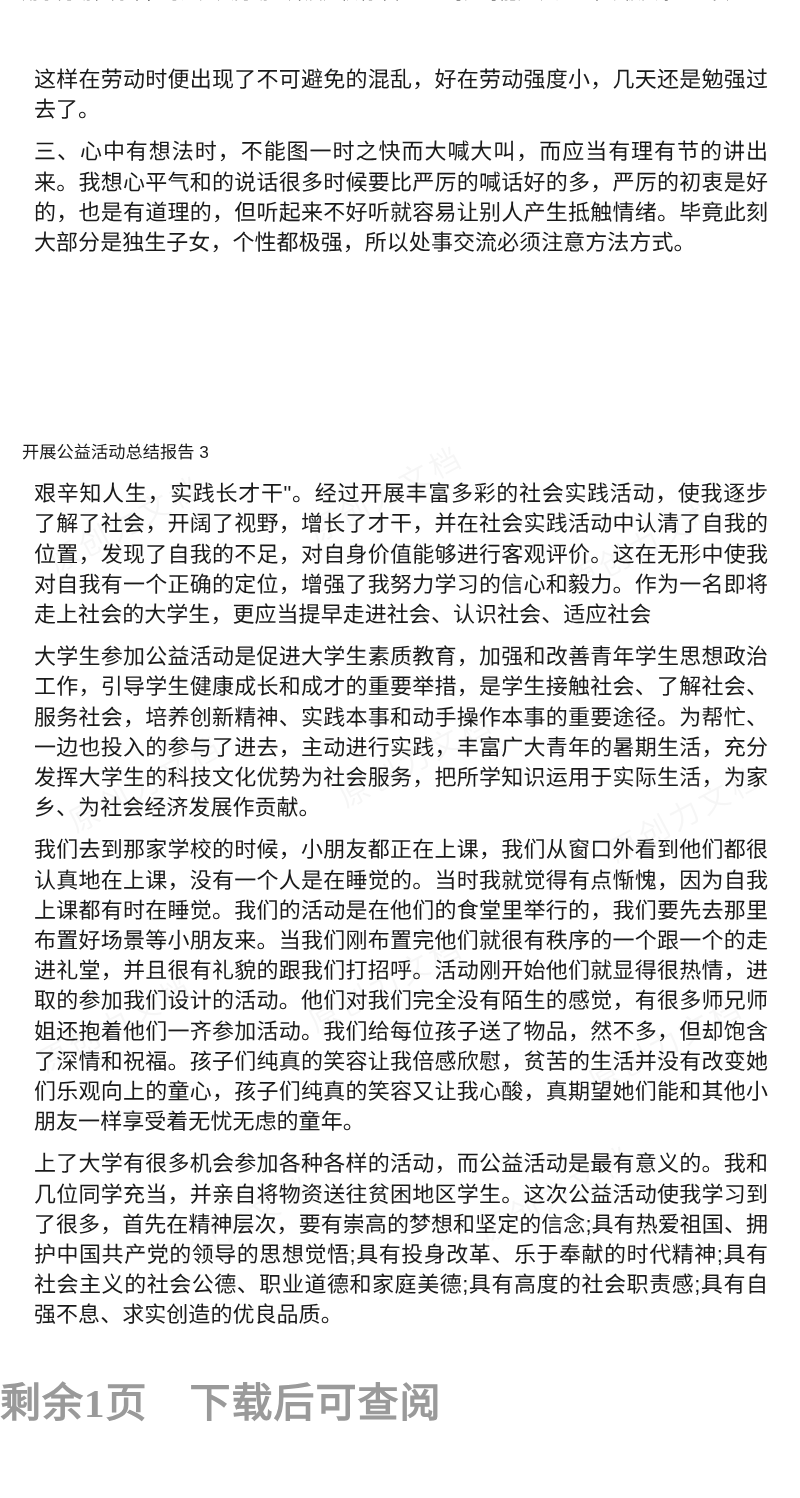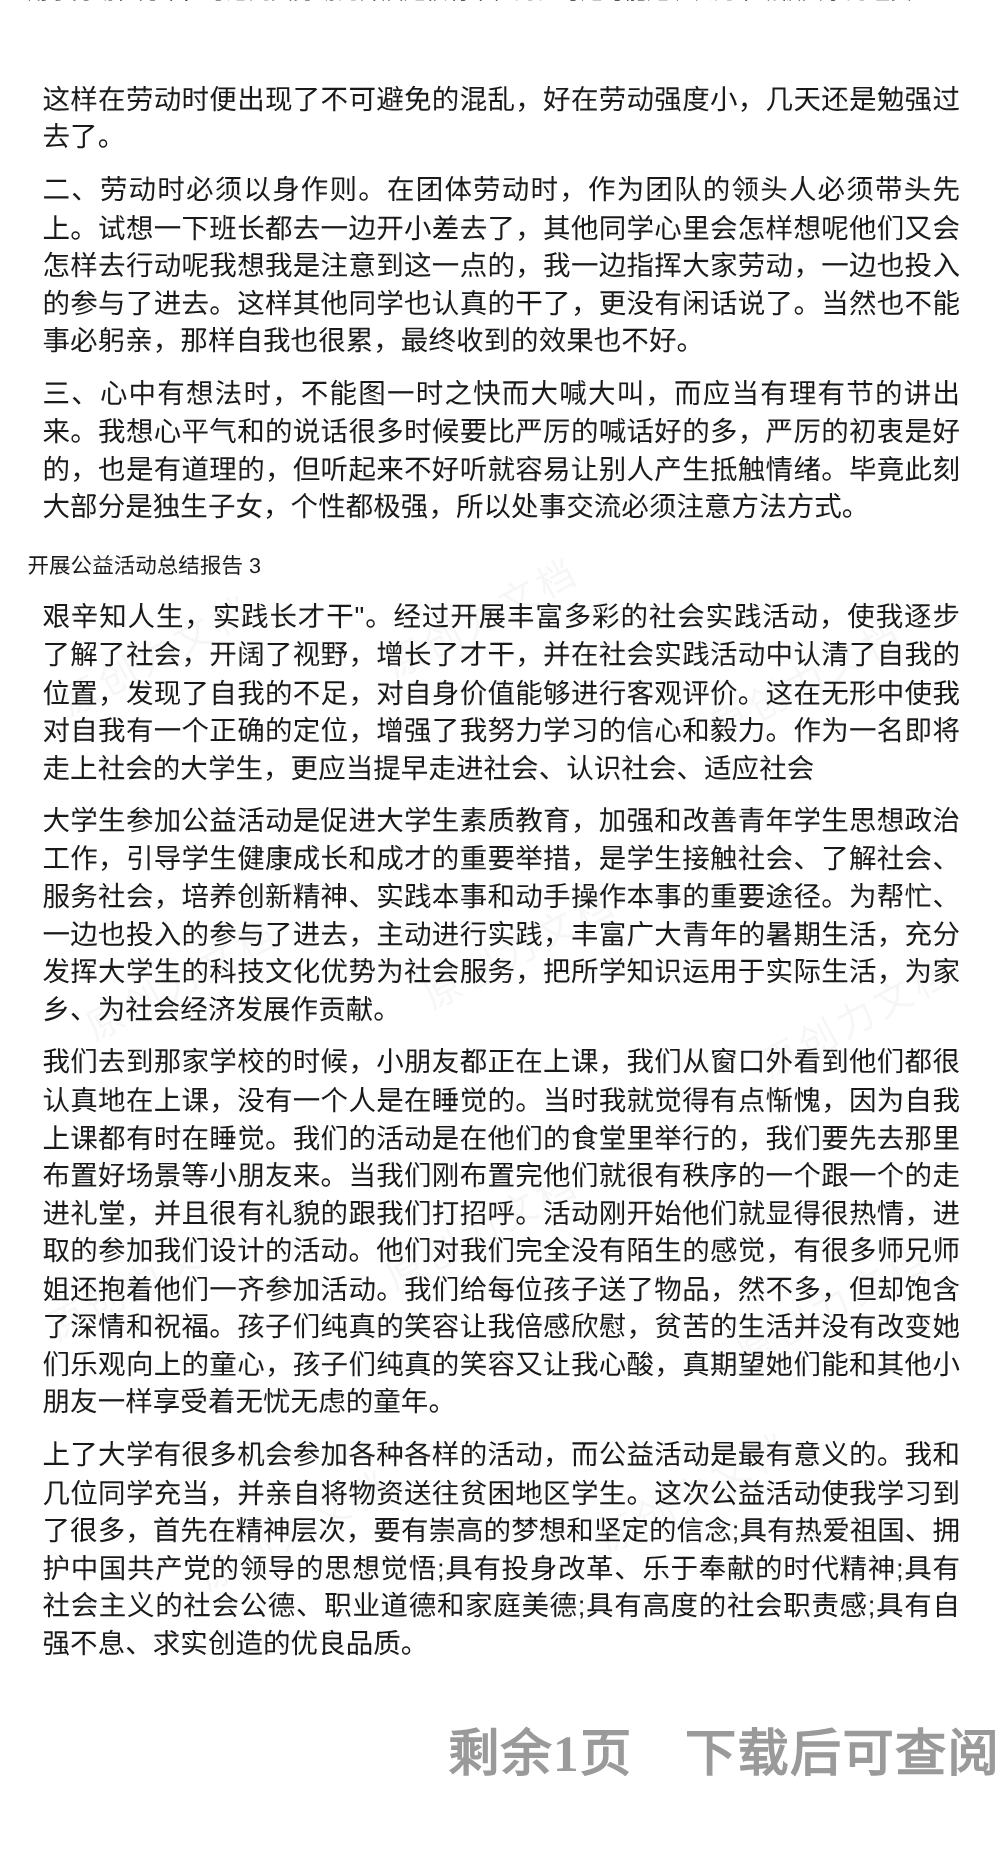--- a/index.html
+++ b/index.html
@@ -96,21 +96,21 @@
 
   #block-one { position: absolute; left: 0; top: 53px; width: 800px; }
   #block-two { position: absolute; left: 0; top: 437px; width: 800px; }
 
   
   #paywall-notice {
     position: absolute;
     left: 0;
     top: 1377px;
     width: 800px;
-    text-align: right;
+    text-align: left;
     z-index: 4;
   }
   #paywall-label {
     display: inline-block;
     font-family: "Liberation Serif", "DejaVu Serif", serif;
     font-weight: bold;
     font-size: 41px;
     line-height: 52px;
     color: #9a9a9a;
     letter-spacing: 1px;
@@ -135,21 +135,20 @@
     <div class="wm" style="left:150px; top:1200px;">原创力文档</div>
     <div class="wm" style="left:470px; top:1170px;">原创力文档</div>
   </div>
 
   <div id="doc-body">
 
     <div id="clipped-top-line">用于劳动任务中，与这几天劳动的开展是很有帮忙的。可是可能是班长的干劲被其余的组员</div>
 
     <div id="block-one">
       <p class="para">这样在劳动时便出现了不可避免的混乱，好在劳动强度小，几天还是勉强过去了。</p>
-      <p class="para">二、劳动时必须以身作则。在团体劳动时，作为团队的领头人必须带头先上。试想一下班长都去一边开小差去了，其他同学心里会怎样想呢他们又会怎样去行动呢我想我是注意到这一点的，我一边指挥大家劳动，一边也投入的参与了进去。这样其他同学也认真的干了，更没有闲话说了。当然也不能事必躬亲，那样自我也很累，最终收到的效果也不好。</p>
       <p class="para">三、心中有想法时，不能图一时之快而大喊大叫，而应当有理有节的讲出来。我想心平气和的说话很多时候要比严厉的喊话好的多，严厉的初衷是好的，也是有道理的，但听起来不好听就容易让别人产生抵触情绪。毕竟此刻大部分是独生子女，个性都极强，所以处事交流必须注意方法方式。</p>
     </div>
 
     <div id="block-two">
       <p class="heading">开展公益活动总结报告 3</p>
       <p class="para">艰辛知人生，实践长才干"。经过开展丰富多彩的社会实践活动，使我逐步了解了社会，开阔了视野，增长了才干，并在社会实践活动中认清了自我的位置，发现了自我的不足，对自身价值能够进行客观评价。这在无形中使我对自我有一个正确的定位，增强了我努力学习的信心和毅力。作为一名即将走上社会的大学生，更应当提早走进社会、认识社会、适应社会</p>
       <p class="para">大学生参加公益活动是促进大学生素质教育，加强和改善青年学生思想政治工作，引导学生健康成长和成才的重要举措，是学生接触社会、了解社会、服务社会，培养创新精神、实践本事和动手操作本事的重要途径。为帮忙、一边也投入的参与了进去，主动进行实践，丰富广大青年的暑期生活，充分发挥大学生的科技文化优势为社会服务，把所学知识运用于实际生活，为家乡、为社会经济发展作贡献。</p>
       <p class="para">我们去到那家学校的时候，小朋友都正在上课，我们从窗口外看到他们都很认真地在上课，没有一个人是在睡觉的。当时我就觉得有点惭愧，因为自我上课都有时在睡觉。我们的活动是在他们的食堂里举行的，我们要先去那里布置好场景等小朋友来。当我们刚布置完他们就很有秩序的一个跟一个的走进礼堂，并且很有礼貌的跟我们打招呼。活动刚开始他们就显得很热情，进取的参加我们设计的活动。他们对我们完全没有陌生的感觉，有很多师兄师姐还抱着他们一齐参加活动。我们给每位孩子送了物品，然不多，但却饱含了深情和祝福。孩子们纯真的笑容让我倍感欣慰，贫苦的生活并没有改变她们乐观向上的童心，孩子们纯真的笑容又让我心酸，真期望她们能和其他小朋友一样享受着无忧无虑的童年。</p>
       <p class="para">上了大学有很多机会参加各种各样的活动，而公益活动是最有意义的。我和几位同学充当，并亲自将物资送往贫困地区学生。这次公益活动使我学习到了很多，首先在精神层次，要有崇高的梦想和坚定的信念;具有热爱祖国、拥护中国共产党的领导的思想觉悟;具有投身改革、乐于奉献的时代精神;具有社会主义的社会公德、职业道德和家庭美德;具有高度的社会职责感;具有自强不息、求实创造的优良品质。</p>
     </div>

